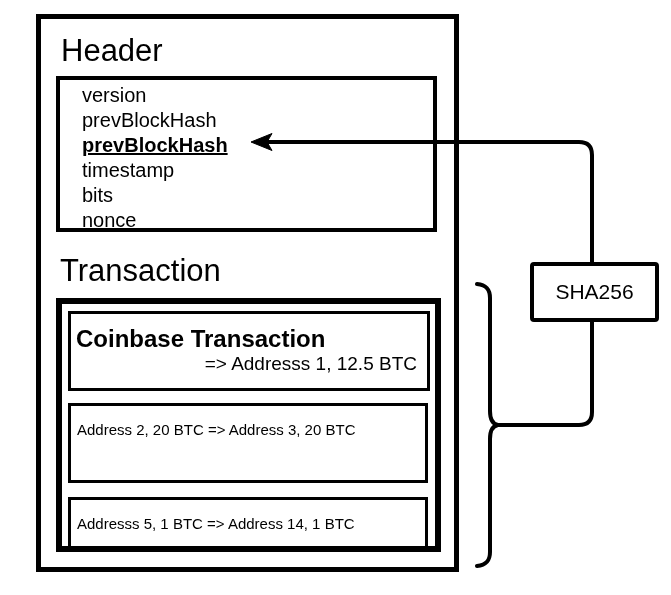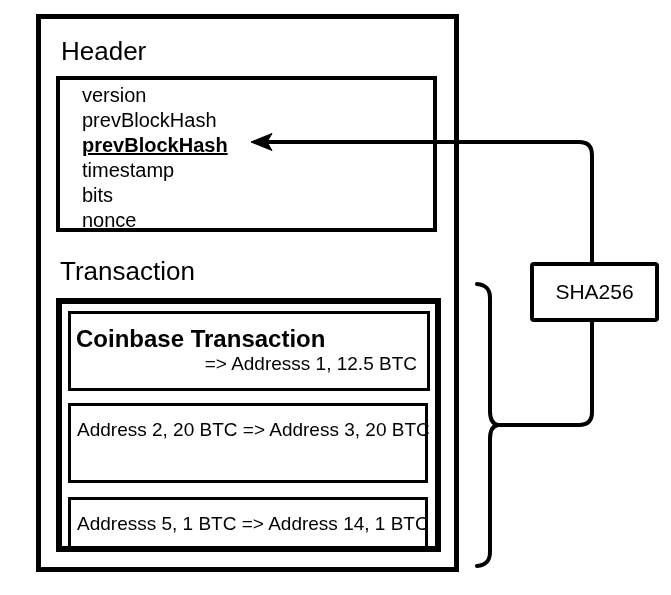--- a/index.html
+++ b/index.html
@@ -12,28 +12,28 @@
     font-family:"Liberation Sans", sans-serif;color:var(--stroke);
   }
   .stage{position:absolute;left:0;top:0;width:671px;height:595px;background:var(--bg);}
   .box{position:absolute;box-sizing:border-box;border:3px solid var(--stroke);background:transparent;z-index:1;}
   .block-box{left:36px;top:14px;width:423px;height:558px;border-width:5px;}
   .header-box{left:56px;top:76px;width:381px;height:156px;border-width:4px;padding:3px 0 0 22px;}
   .tx-box{left:56px;top:298px;width:385px;height:254px;border-width:6px;}
   .coinbase-box{left:68px;top:311px;width:362px;height:80px;padding:12px 10px 0 5px;}
   .tx2-box{left:68px;top:403px;width:360px;height:80px;padding:13px 0 0 6px;}
   .tx3-box{left:68px;top:497px;width:360px;height:53px;display:flex;align-items:center;padding-left:6px;}
-  .title{position:absolute;font-size:26px;line-height:36px;white-space:nowrap;z-index:1;}
+  .title{position:absolute;font-size:31px;line-height:36px;white-space:nowrap;z-index:1;}
   .header-title{left:61px;top:33px;}
   .tx-title{left:60px;top:253px;}
   .field{font-size:20px;line-height:25px;white-space:nowrap;}
   .field.emph{font-weight:bold;text-decoration:underline;}
   .cb-title{font-size:24px;line-height:25px;font-weight:bold;white-space:nowrap;}
   .cb-output{font-size:19px;line-height:25px;text-align:right;white-space:nowrap;}
-  .tx-line{font-size:19px;line-height:21.5px;white-space:nowrap;}
+  .tx-line{font-size:15px;line-height:21.5px;white-space:nowrap;}
   .overlay{position:absolute;left:0;top:0;width:671px;height:595px;z-index:2;pointer-events:none;}
   .sha-box{
     position:absolute;left:530px;top:262px;width:129px;height:60px;box-sizing:border-box;
     border:4px solid var(--stroke);border-radius:4px;background:var(--bg);z-index:3;
     display:flex;align-items:center;justify-content:center;
   }
   .sha-label{font-size:21px;white-space:nowrap;}
 </style>
 </head>
 <body>

